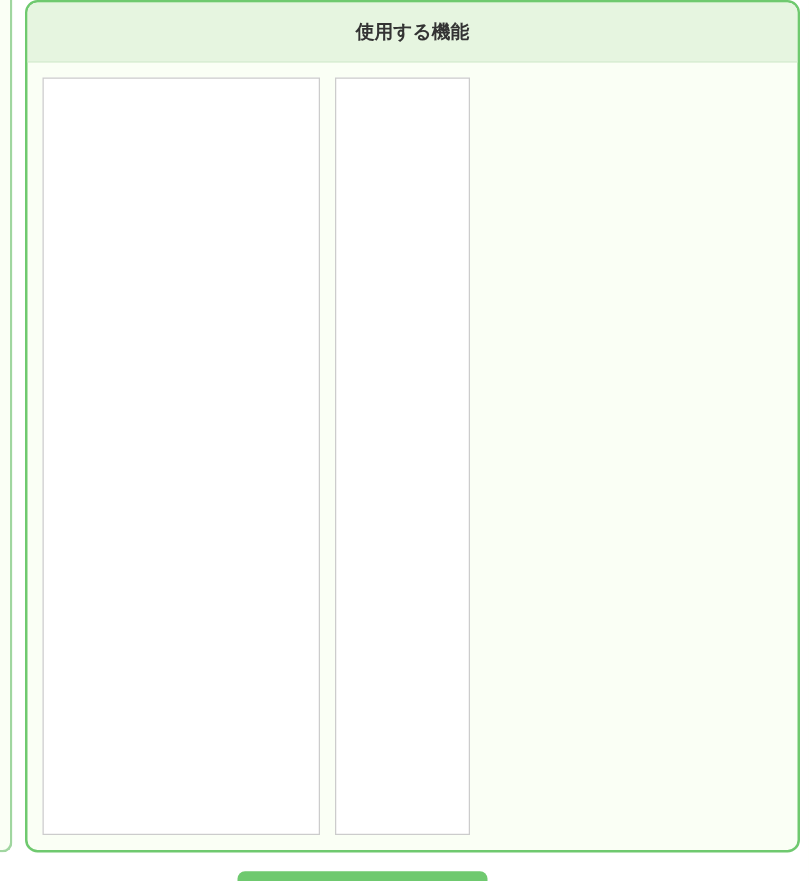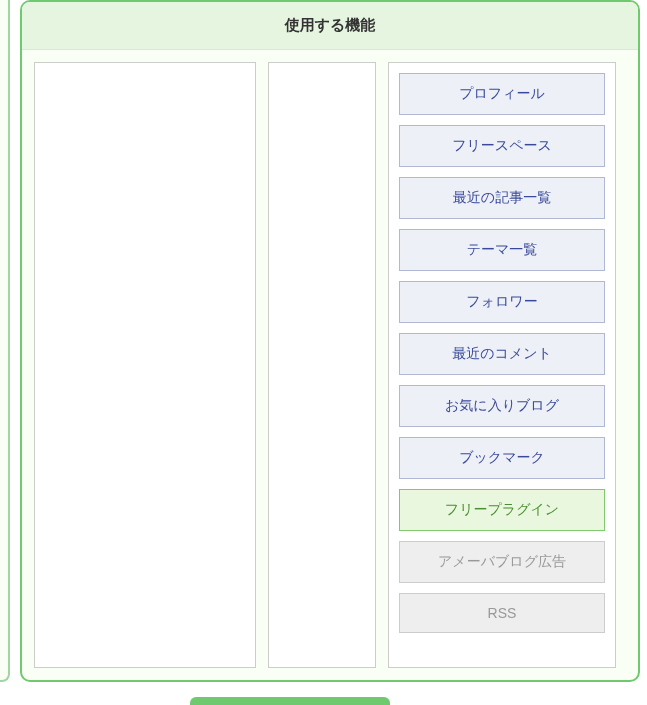--- a/index.html
+++ b/index.html
@@ -116,30 +116,17 @@
 <div class="outer-wrap">
   <div class="page">
     <div class="left-panel"></div>
 
     <div class="main-panel">
       <div class="main-header">使用する機能</div>
 
       <div class="columns">
         <div class="col col-1"></div>
         <div class="col col-2"></div>
-        <div class="col col-3">
-          <div class="widget-item">プロフィール</div>
-          <div class="widget-item">フリースペース</div>
-          <div class="widget-item">最近の記事一覧</div>
-          <div class="widget-item">テーマ一覧</div>
-          <div class="widget-item">フォロワー</div>
-          <div class="widget-item">最近のコメント</div>
-          <div class="widget-item">お気に入りブログ</div>
-          <div class="widget-item">ブックマーク</div>
-          <div class="widget-item active">フリープラグイン</div>
-          <div class="widget-item disabled">アメーバブログ広告</div>
-          <div class="widget-item disabled">RSS</div>
-        </div>
       </div>
     </div>
   </div>
   <div class="below-button"></div>
 </div>
 
 </body></html>

